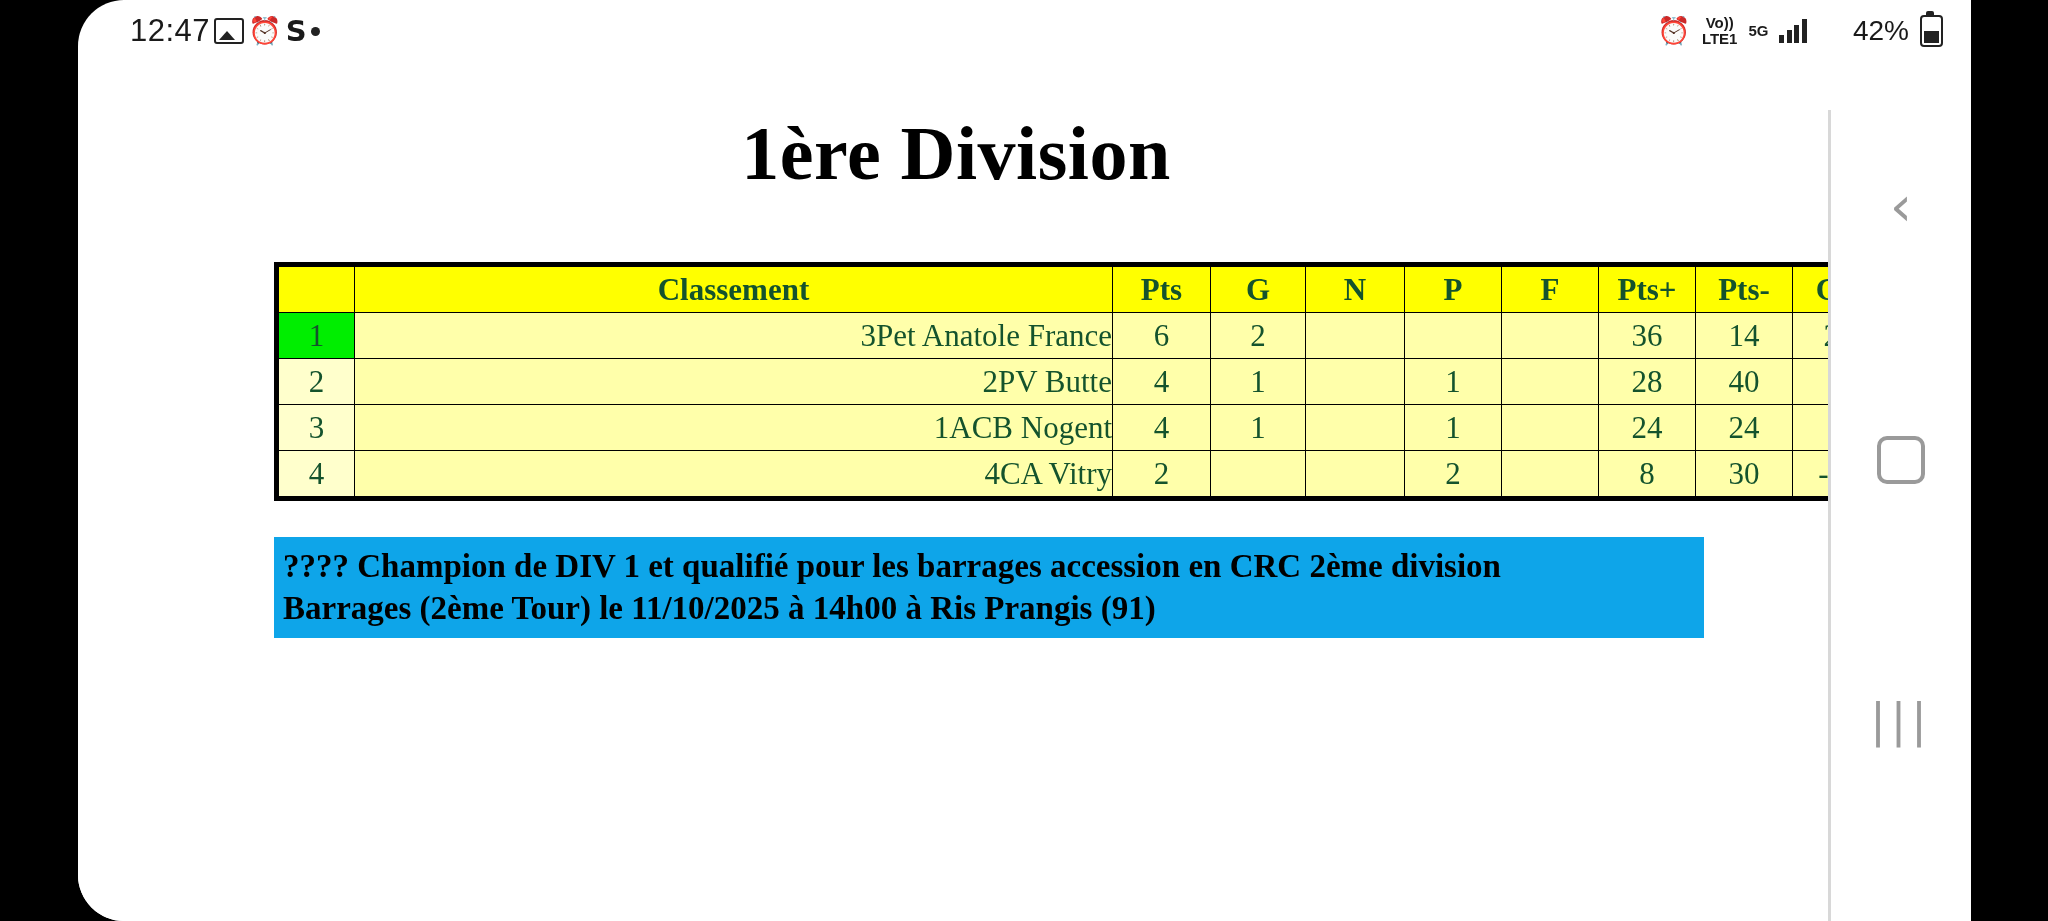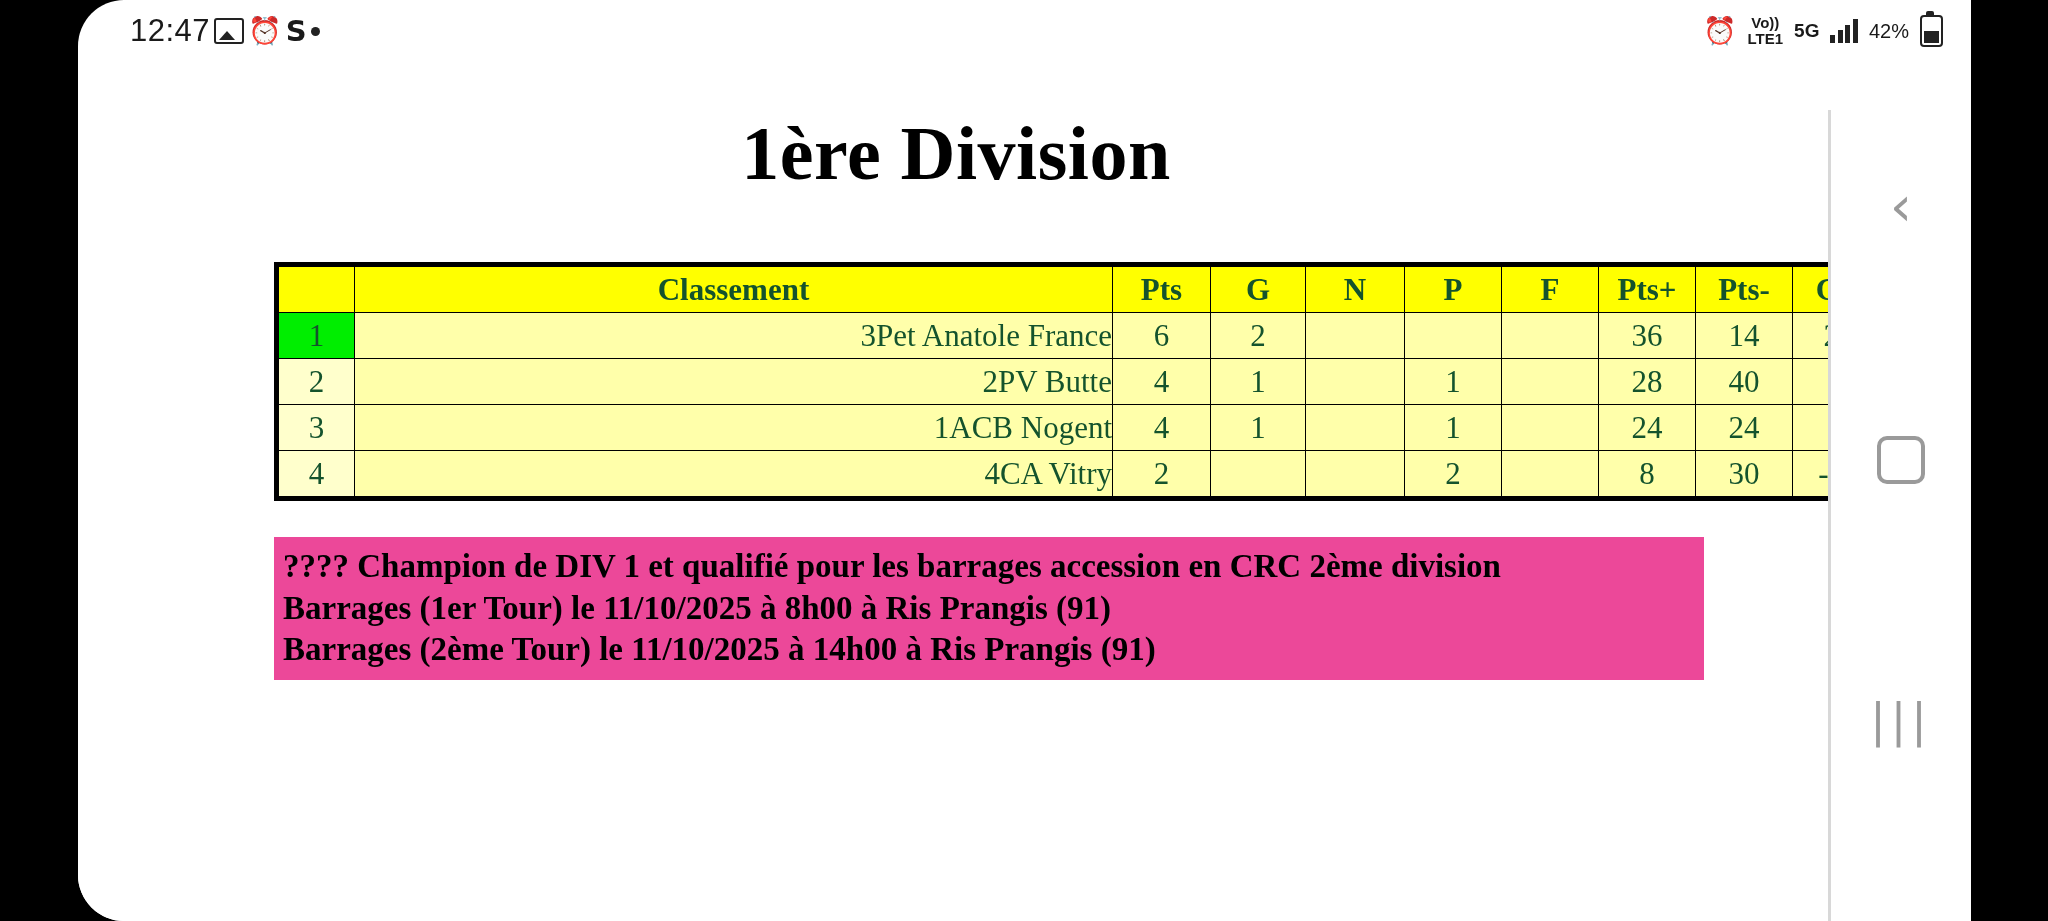--- a/index.html
+++ b/index.html
@@ -102,35 +102,36 @@
     line-height: 1.05;
     text-align: center;
     font-weight: 700;
   }
   .ic-5g {
     font-size: 12px;
     line-height: 1.05;
     text-align: center;
     font-weight: 700;
   }
-  .ic-5g .big { font-size: 19px; display: block; }
+  .ic-5g .big { font-size: 15px; display: block; }
   .bars {
     display: inline-flex;
     align-items: flex-end;
     gap: 2.5px;
     height: 24px;
   }
   .bars i { width: 5px; background: #222; display: block; }
   .bars i:nth-child(1) { height: 8px; }
   .bars i:nth-child(2) { height: 13px; }
   .bars i:nth-child(3) { height: 18px; }
   .bars i:nth-child(4) { height: 24px; }
   .batt-text {
-    font-size: 20px;
+    font-size: 28px;
     color: #1a1a1a;
+    margin-left: 35px;
   }
   .batt {
     width: 19px; height: 28px;
     border: 2.5px solid #222;
     border-radius: 4px;
     position: relative;
   }
   .batt::before {
     content: "";
     position: absolute;
@@ -227,21 +228,21 @@
   col.c-f    { width: 97px; }
   col.c-ptsp { width: 97px; }
   col.c-ptsm { width: 97px; }
   col.c-ga   { width: 95px; }
 
   .notes {
     position: absolute;
     left: 196px;
     top: 475px;
     width: 1430px;
-    background: #ec4899;
+    background: #0ea5e9;
     padding: 9px 0 9px 9px;
     box-sizing: border-box;
   }
   .notes div {
     font-family: "Liberation Serif", serif;
     font-size: 33px;
     font-weight: 700;
     color: #000;
     line-height: 1.26;
     white-space: nowrap;
@@ -396,21 +397,20 @@
               <td class="num">8</td>
               <td class="num">30</td>
               <td class="num">-32</td>
             </tr>
           </tbody>
         </table>
       </div>
 
       <div class="notes">
         <div>???? Champion de DIV 1 et qualifié pour les barrages accession en CRC 2ème division</div>
-        <div>Barrages (1er Tour) le 11/10/2025 à 8h00 à Ris Prangis (91)</div>
         <div>Barrages (2ème Tour) le 11/10/2025 à 14h00 à Ris Prangis (91)</div>
       </div>
     </div>
 
     <div class="scroll-sep"></div>
 
     <div class="rail">
       <div class="rail-btn rail-back">‹</div>
       <div class="rail-btn rail-home">
           <span></span>

